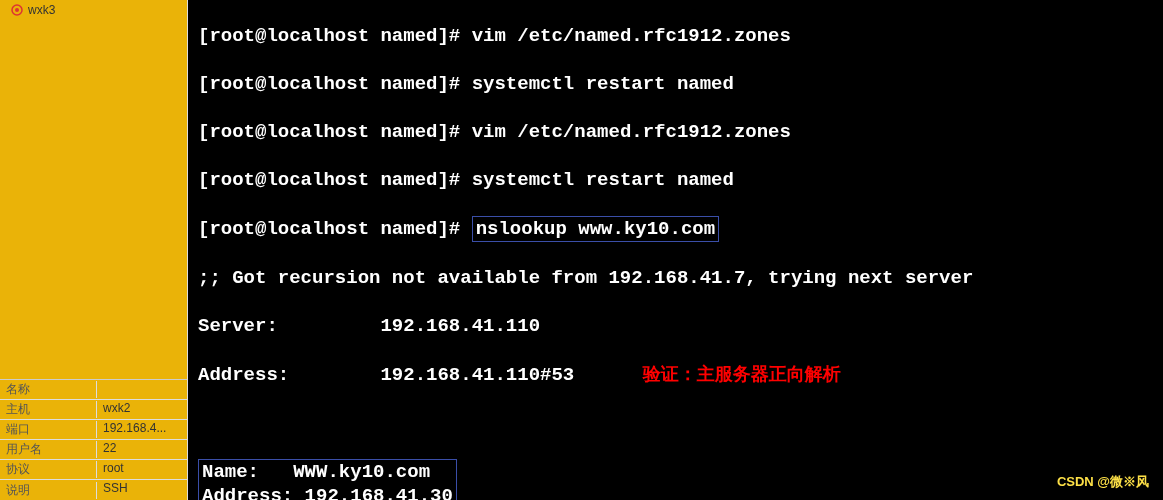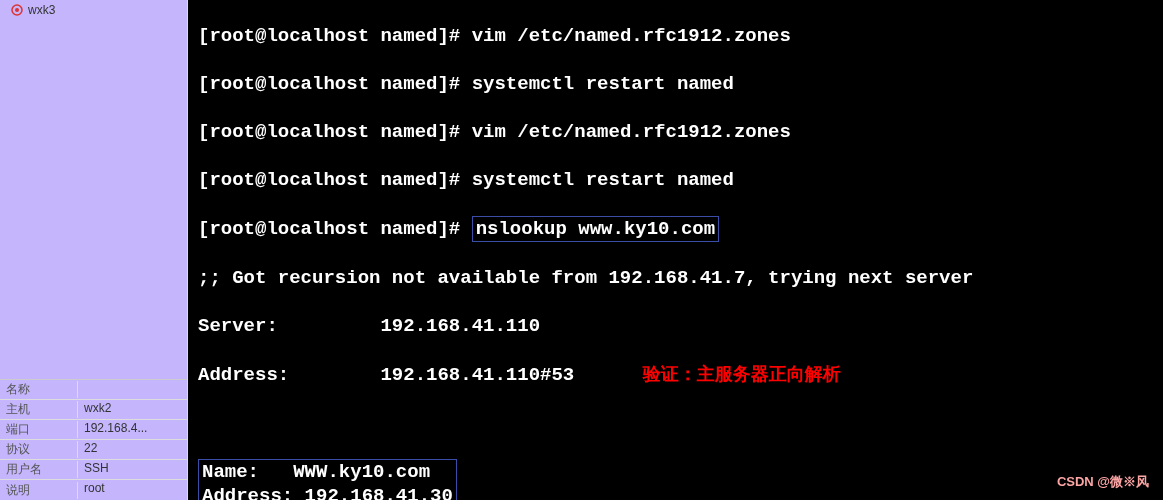--- a/index.html
+++ b/index.html
@@ -8,21 +8,21 @@
     font-size: 13px;
     background: #fff;
     width: 1163px;
     height: 500px;
     overflow: hidden;
     display: flex;
   }
   .sidebar {
     width: 188px;
     height: 500px;
-    background: #c4b5fd;
+    background: #eab308;
     border-right: 1px solid #ddd;
     display: flex;
     flex-direction: column;
   }
   .tree-area {
     flex: 1;
     padding: 2px 6px;
   }
   .tree-item {
     display: flex;
@@ -45,21 +45,21 @@
     color: #333;
   }
   .prop-row {
     display: flex;
     border-bottom: 1px solid #ddd;
     height: 20px;
     align-items: center;
   }
   .prop-row:last-child { border-bottom: none; }
   .prop-key {
-    width: 78px;
+    width: 97px;
     padding: 0 6px;
     color: #555;
     border-right: 1px solid #ddd;
   }
   .prop-val {
     flex: 1;
     padding: 0 6px;
     color: #333;
     overflow: hidden;
     white-space: nowrap;
@@ -79,21 +79,21 @@
     overflow: hidden;
     font-weight: bold;
   }
   .term-line { display: block; }
   .term-prompt { color: #fff; }
   .watermark {
     position: absolute;
     bottom: 6px;
     right: 14px;
     font-size: 13px;
-    color: #fca5a5;
+    color: #fde047;
     font-family: "Microsoft YaHei", sans-serif;
   }
   .blue-box {
     border: 1px solid #3a4ea8;
     display: inline-block;
     padding: 0 3px;
   }
   .red-anno {
     color: #ff0000;
     font-family: "Microsoft YaHei", sans-serif;
@@ -122,26 +122,26 @@
     </div>
     <div class="prop-row">
       <div class="prop-key">主机</div>
       <div class="prop-val">192.168.4...</div>
     </div>
     <div class="prop-row">
       <div class="prop-key">端口</div>
       <div class="prop-val">22</div>
     </div>
     <div class="prop-row">
+      <div class="prop-key">用户名</div>
+      <div class="prop-val">root</div>
+    </div>
+    <div class="prop-row">
       <div class="prop-key">协议</div>
       <div class="prop-val">SSH</div>
-    </div>
-    <div class="prop-row">
-      <div class="prop-key">用户名</div>
-      <div class="prop-val">root</div>
     </div>
     <div class="prop-row">
       <div class="prop-key">说明</div>
       <div class="prop-val"></div>
     </div>
   </div>
 </div>
 
 <div class="terminal">
 <span class="term-line"><span class="term-prompt">[root@localhost named]# </span><span>vim /etc/named.rfc1912.zones</span></span>

